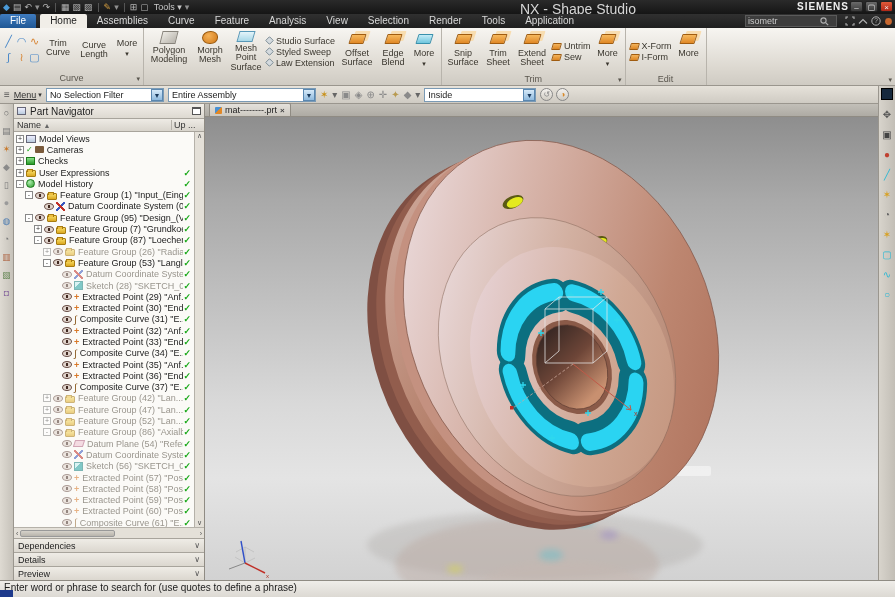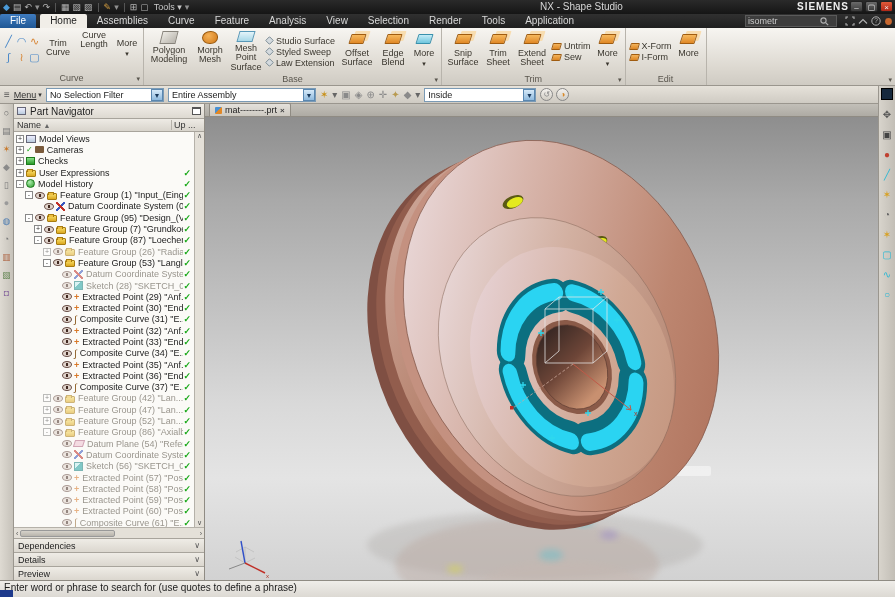--- a/index.html
+++ b/index.html
@@ -4,21 +4,21 @@
 <style>
   *{margin:0;padding:0;box-sizing:border-box}
   html,body{width:895px;height:597px;overflow:hidden}
   body{font-family:"Liberation Sans",sans-serif;position:relative;background:#d4d0c8;font-size:10px}
 
   
   #titlebar{position:absolute;left:0;top:0;width:895px;height:14px;background:linear-gradient(#2a2a2a,#151515);display:flex;align-items:center;color:#c8c8c8}
   .qat{display:flex;align-items:center;gap:3px;padding-left:3px}
   .qat .qi{font-size:9px;line-height:10px;cursor:default}
   .qat .qsep{width:1px;height:9px;background:#555;margin:0 2px}
-  #win-title{position:absolute;left:540px;top:1px;font-size:10px;color:#d6d6d6;white-space:nowrap}
+  #win-title{position:absolute;left:520px;top:1px;font-size:14px;color:#d6d6d6;white-space:nowrap}
   #brand{position:absolute;right:46px;top:1px;font-size:10px;font-weight:bold;letter-spacing:1px;color:#efefef}
   .winbtns{position:absolute;right:2px;top:1px;display:flex;gap:2px}
   .wb{width:13px;height:11px;font-size:8px;line-height:11px;text-align:center;color:#eee;background:linear-gradient(#6a6a6a,#3a3a3a);border:1px solid #222;border-radius:2px}
   .wb.close{background:linear-gradient(#e05a3a,#b02818)}
 
   
   #tabrow{position:absolute;left:0;top:14px;width:895px;height:14px;background:linear-gradient(#303030,#1f1f1f);display:flex;align-items:flex-end}
   .rtab{height:14px;line-height:14px;padding:0 10px;font-size:10px;color:#d8d8d8;white-space:nowrap}
   .rtab.file{background:linear-gradient(#3f7cc0,#1f5795);color:#fff;border-radius:2px 2px 0 0;margin-right:4px}
   .rtab.active{background:#f1eee8;color:#222;border-radius:2px 2px 0 0}
@@ -204,21 +204,21 @@
           <span style="color: rgb(74, 136, 200);">╱</span>
           <span style="color: rgb(74, 136, 200);">◠</span>
           <span style="color: rgb(216, 136, 58);">∿</span>
           <span style="color: rgb(74, 136, 200);">∫</span>
           <span style="color: rgb(216, 136, 58);">≀</span>
           <span style="color: rgb(74, 136, 200);">▢</span>
         </div>
       <div class="rbtn" style="width:34px;padding-top:10px">
         <span class="rlab">Trim Curve</span>
       </div>
-      <div class="rbtn" style="width:38px;padding-top:2px">
+      <div class="rbtn" style="width:38px;padding-top:12px">
         <span class="rlab">Curve Length</span>
       </div>
       <div class="rbtn" style="width:28px;padding-top:10px">
         <span class="rlab">More</span>
           <span style="font-size:7px">▾</span>
       </div>
     </div>
     <div class="rcap"><span>Curve</span><span class="rcap-arrow">▾</span></div>
   </div>
 
@@ -257,21 +257,20 @@
       <div class="rbtn" style="width:32px">
         <span class="ic ic-sheet-o" style="margin:3px 4px"></span>
         <span class="rlab">Edge Blend</span>
       </div>
       <div class="rbtn" style="width:30px">
         <span class="ic ic-sheet-c" style="margin:3px 4px"></span>
         <span class="rlab">More</span>
           <span style="font-size:7px">▾</span>
       </div>
     </div>
-    <div class="rcap"><span>Base</span><span class="rcap-arrow">▾</span></div>
   </div>
 
   <div class="rgroup">
     <div class="ritems">
       <div class="rbtn" style="width:38px">
         <span class="ic ic-sheet-o" style="margin:3px 4px"></span>
         <span class="rlab">Snip Surface</span>
       </div>
       <div class="rbtn" style="width:32px">
         <span class="ic ic-sheet-o" style="margin:3px 4px"></span>

